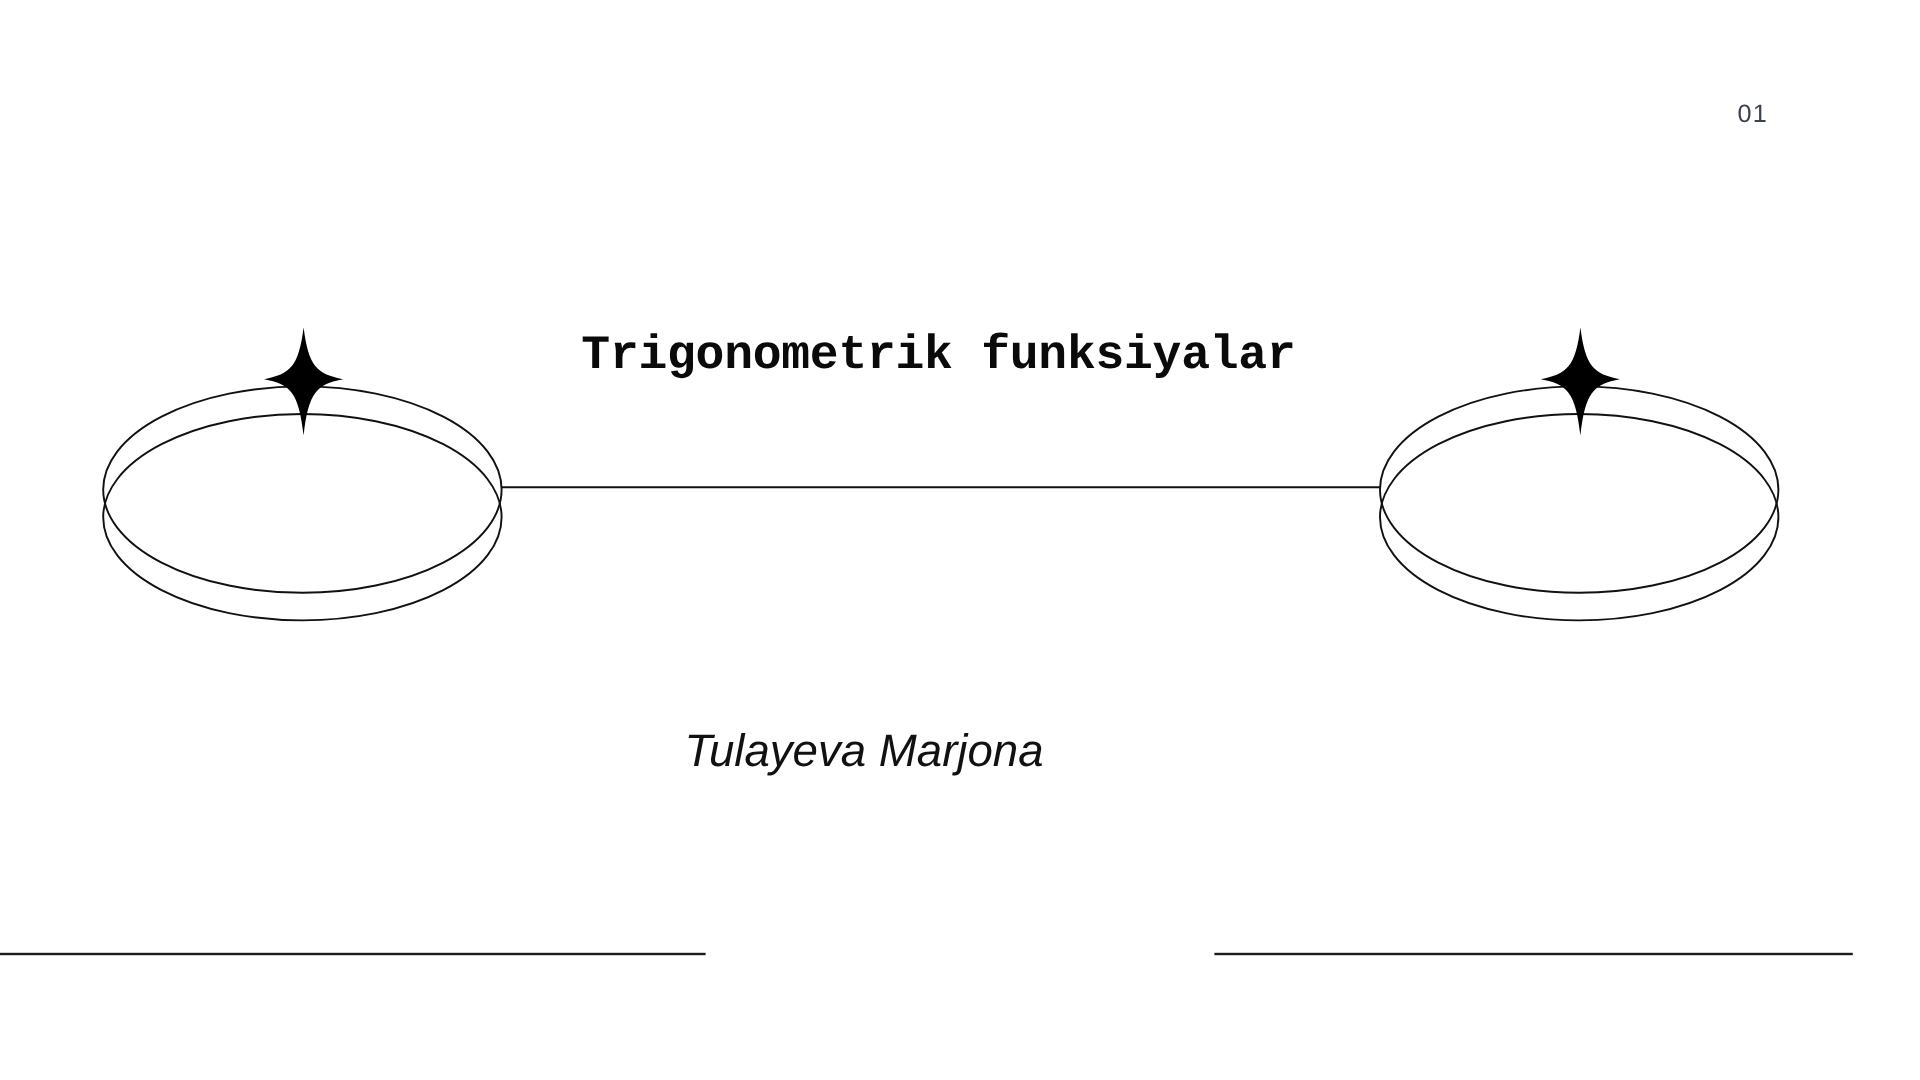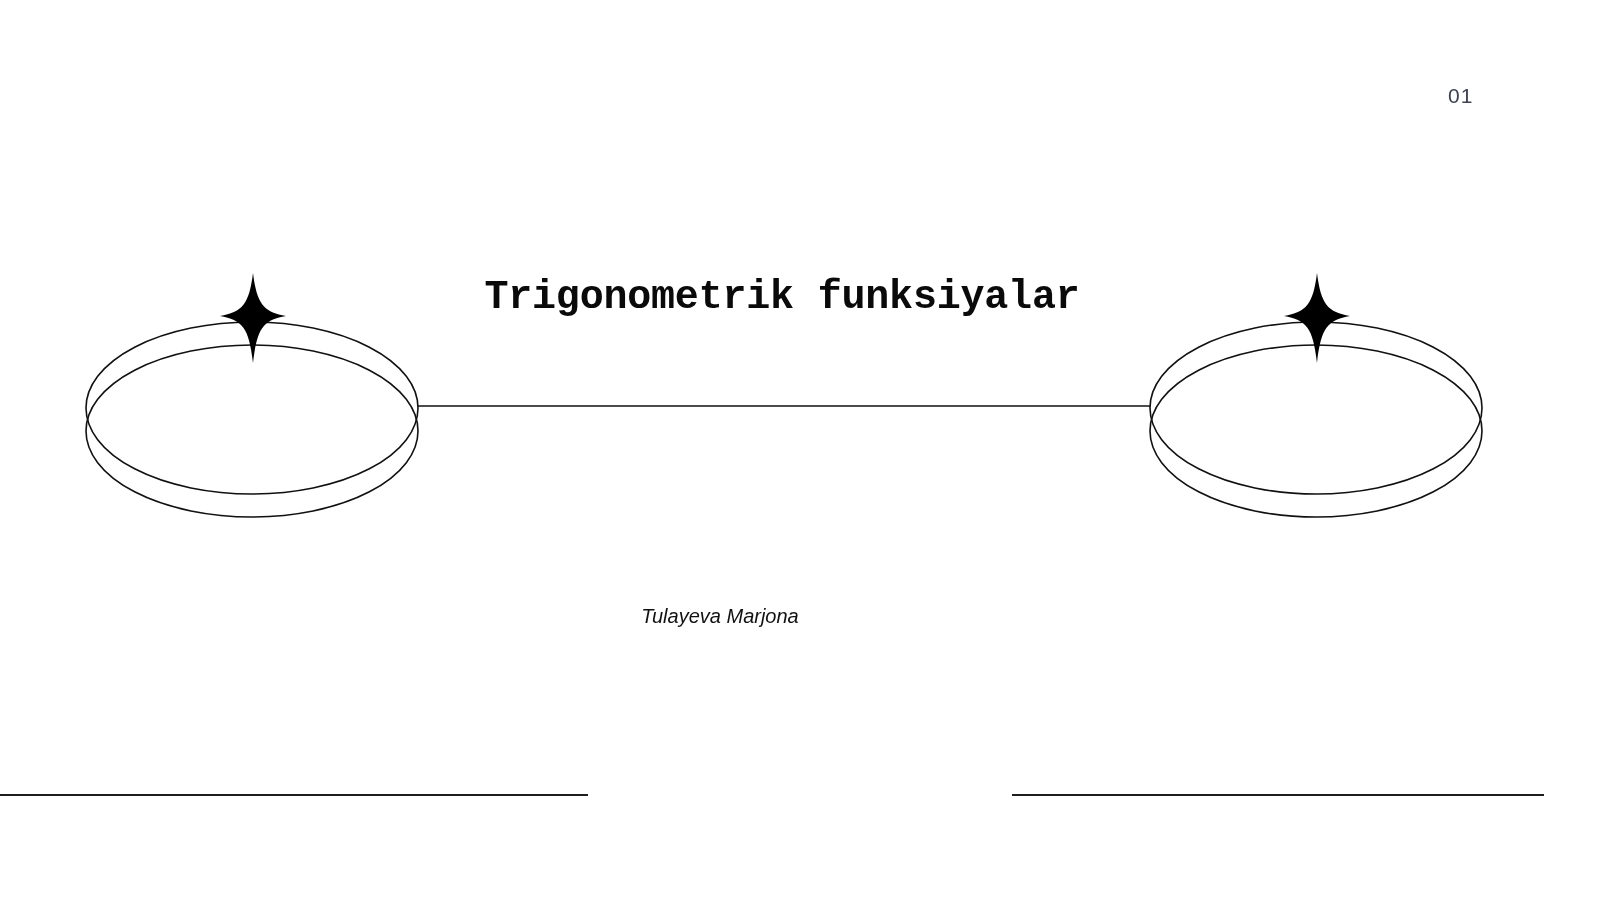--- a/index.html
+++ b/index.html
@@ -50,21 +50,21 @@
   .slide-title > span { position: relative; left: -18px; }
 
   
   .slide-author {
     position: absolute;
     left: 0;
     top: 605px;
     width: 1600px;
     text-align: center;
     font-family: "Liberation Sans", sans-serif;
-    font-size: 20px;
+    font-size: 38px;
     font-style: italic;
     font-weight: 400;
     color: #111111;
   }
   .slide-author > span { position: relative; left: -80px; }
 
   
   .deco-layer {
     position: absolute;
     left: 0;

